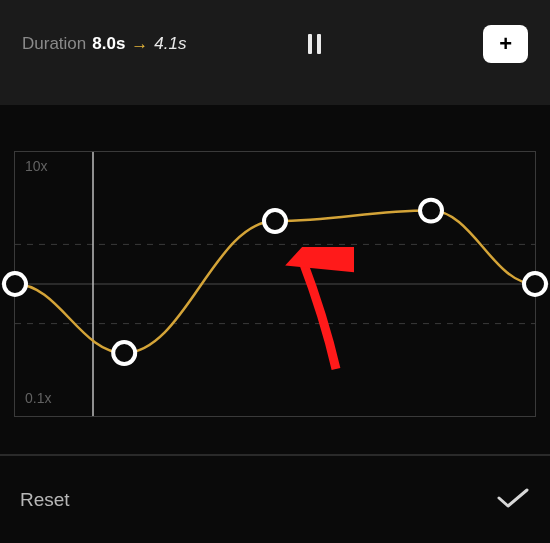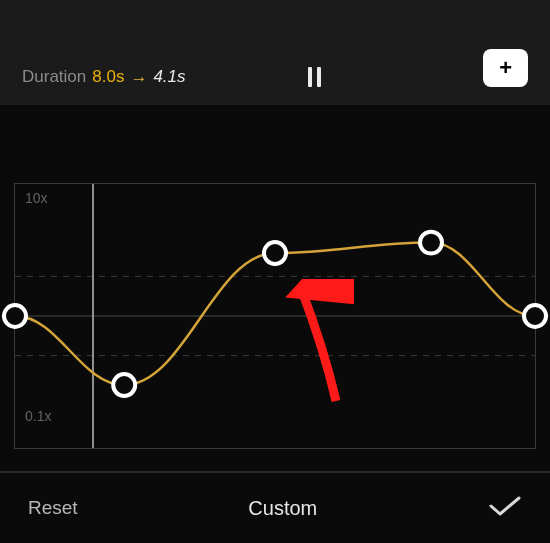--- a/index.html
+++ b/index.html
@@ -7,32 +7,32 @@
       width: 550px;
       height: 543px;
       background: #0a0a0a;
       font-family: -apple-system, BlinkMacSystemFont, "Segoe UI", Arial, sans-serif;
       overflow: hidden;
     }
     .header {
       background: #1b1b1b;
       height: 105px;
       display: flex;
-      align-items: flex-end;
+      align-items: center;
       padding: 0 22px 18px 22px;
       gap: 20px;
     }
     .duration-group {
       display: flex;
       align-items: center;
       gap: 6px;
       font-size: 17px;
     }
     .duration-label { color: #8a8a8a; }
-    .duration-old { color: #eab308; }
+    .duration-old { color: #ffffff; font-weight: bold; }
     .arrow-icon { color: #e6b63a; font-weight: bold; font-size: 17px; }
     .duration-new { color: #eaeaea; font-style: italic; }
     .header-middle {
       flex: 1;
       display: flex;
       justify-content: center;
       padding-right: 40px;
     }
     .pause-icon {
       display: inline-flex;
@@ -59,64 +59,63 @@
       cursor: pointer;
     }
     .add-beat-btn .plus-icon {
       font-size: 22px;
       line-height: 18px;
       font-weight: 700;
     }
     .graph-zone {
       padding: 46px 14px 0 0;
       position: relative;
-      margin-top: 32px;
     }
     .graph-frame {
       margin-left: 14px;
       border: 1px solid #3a3a3a;
       height: 266px;
       position: relative;
     }
     .y-label-top {
       position: absolute;
       top: 6px;
       left: 10px;
       color: #626262;
       font-size: 14px;
     }
     .y-label-bottom {
       position: absolute;
-      bottom: 24px;
+      bottom: 10px;
       left: 10px;
       color: #626262;
       font-size: 14px;
     }
     .graph-svg {
       position: absolute;
       top: 0;
       left: -14px;
       width: calc(100% + 28px);
       height: 100%;
     }
     .arrow-overlay {
       position: absolute;
       pointer-events: none;
     }
     .bottom-bar {
       position: absolute;
       bottom: 0;
       left: 0;
       right: 0;
-      height: 72px;
+      height: 89px;
       border-top: 2px solid #2a2a2a;
       display: flex;
       align-items: center;
       justify-content: space-between;
-      padding: 0 28px;
+      padding: 0 20px;
     }
     .reset-btn {
       color: #b8b8b8;
       font-size: 19px;
       cursor: pointer;
     }
     .mode-label {
       color: #e6e6e6;
       font-size: 20px;
     }
@@ -167,19 +166,18 @@
       <marker id="ahead" markerWidth="8" markerHeight="10" refX="4" refY="2" orient="auto">
         <polygon points="0,8 4,0 8,8" fill="#ff1a1a"></polygon>
       </marker>
     </defs>
     <path d="M 52 122 Q 40 70 18 12" stroke="#ff1a1a" stroke-width="9" fill="none" marker-end="url(#ahead)"></path>
   </svg>
 </div>
 
 <div class="bottom-bar">
   <span class="reset-btn">Reset</span>
-  <span class="mode-label">Custom</span>
   <span class="confirm-btn">
     <svg width="34" height="24" viewBox="0 0 34 24">
       <path d="M 3 12 L 12 20 L 31 4" stroke="#d8d8d8" stroke-width="3" fill="none" stroke-linecap="round" stroke-linejoin="round"></path>
     </svg>
   </span>
 </div>
 
 </body></html>

